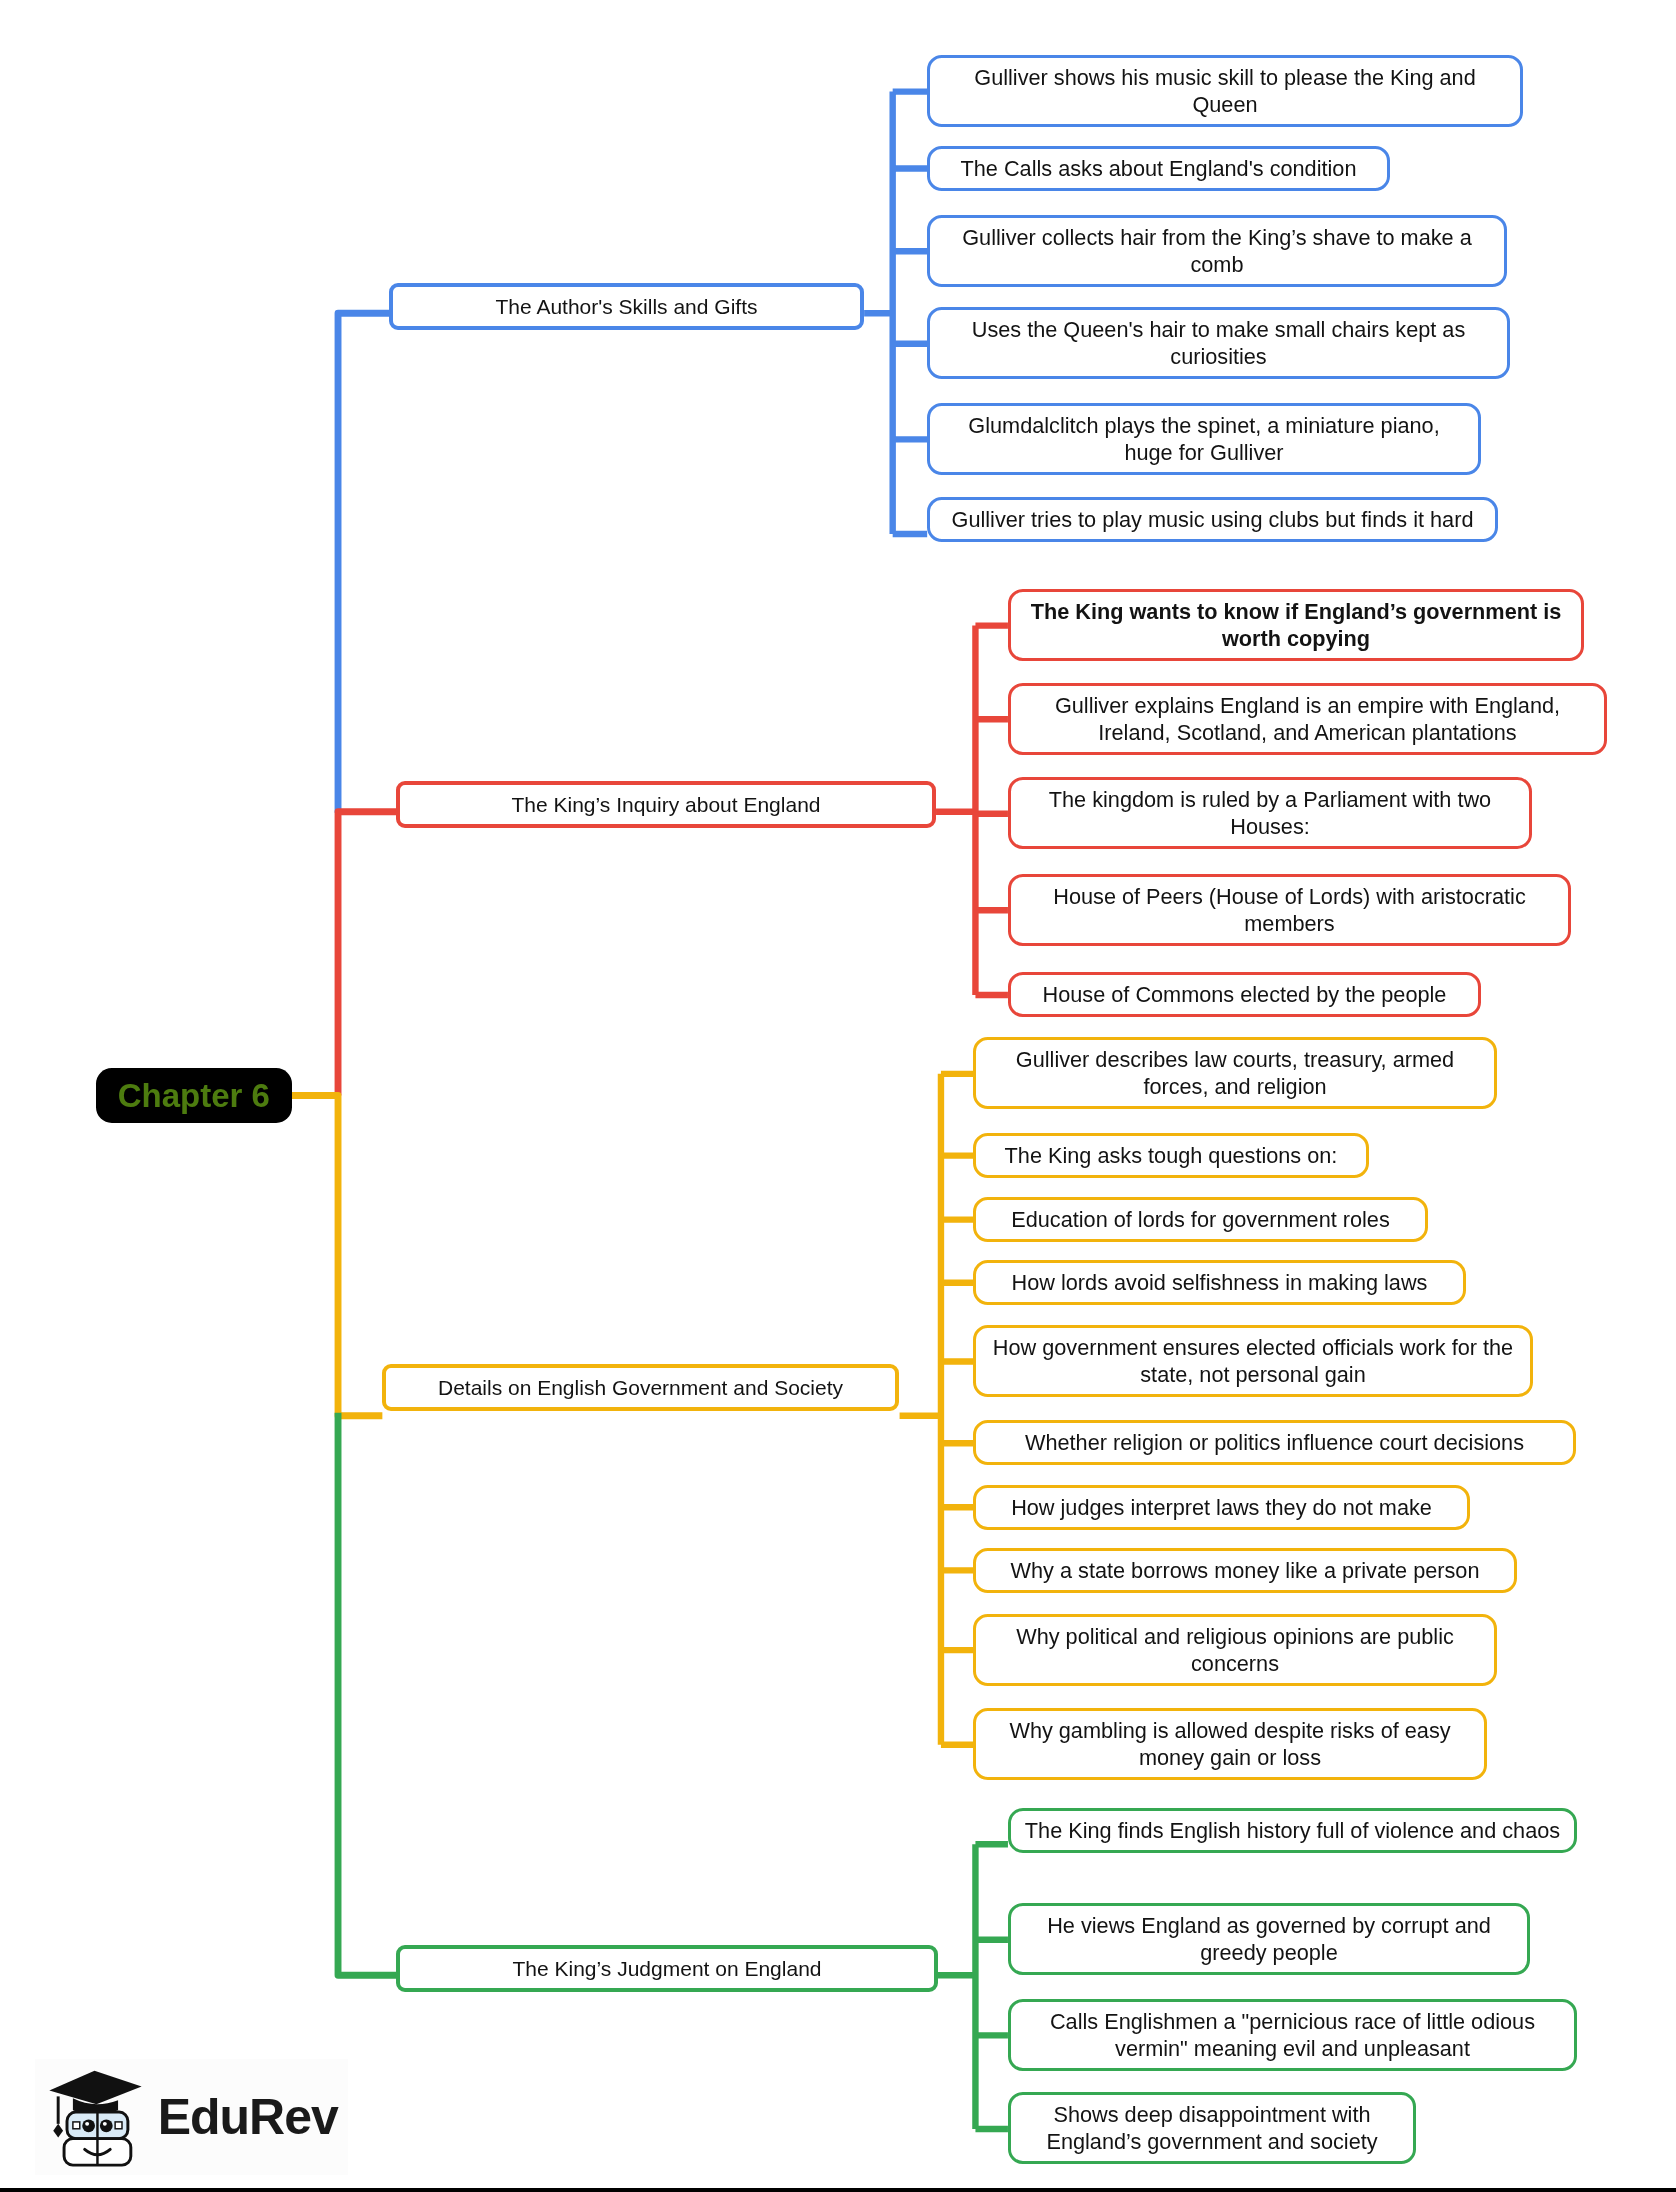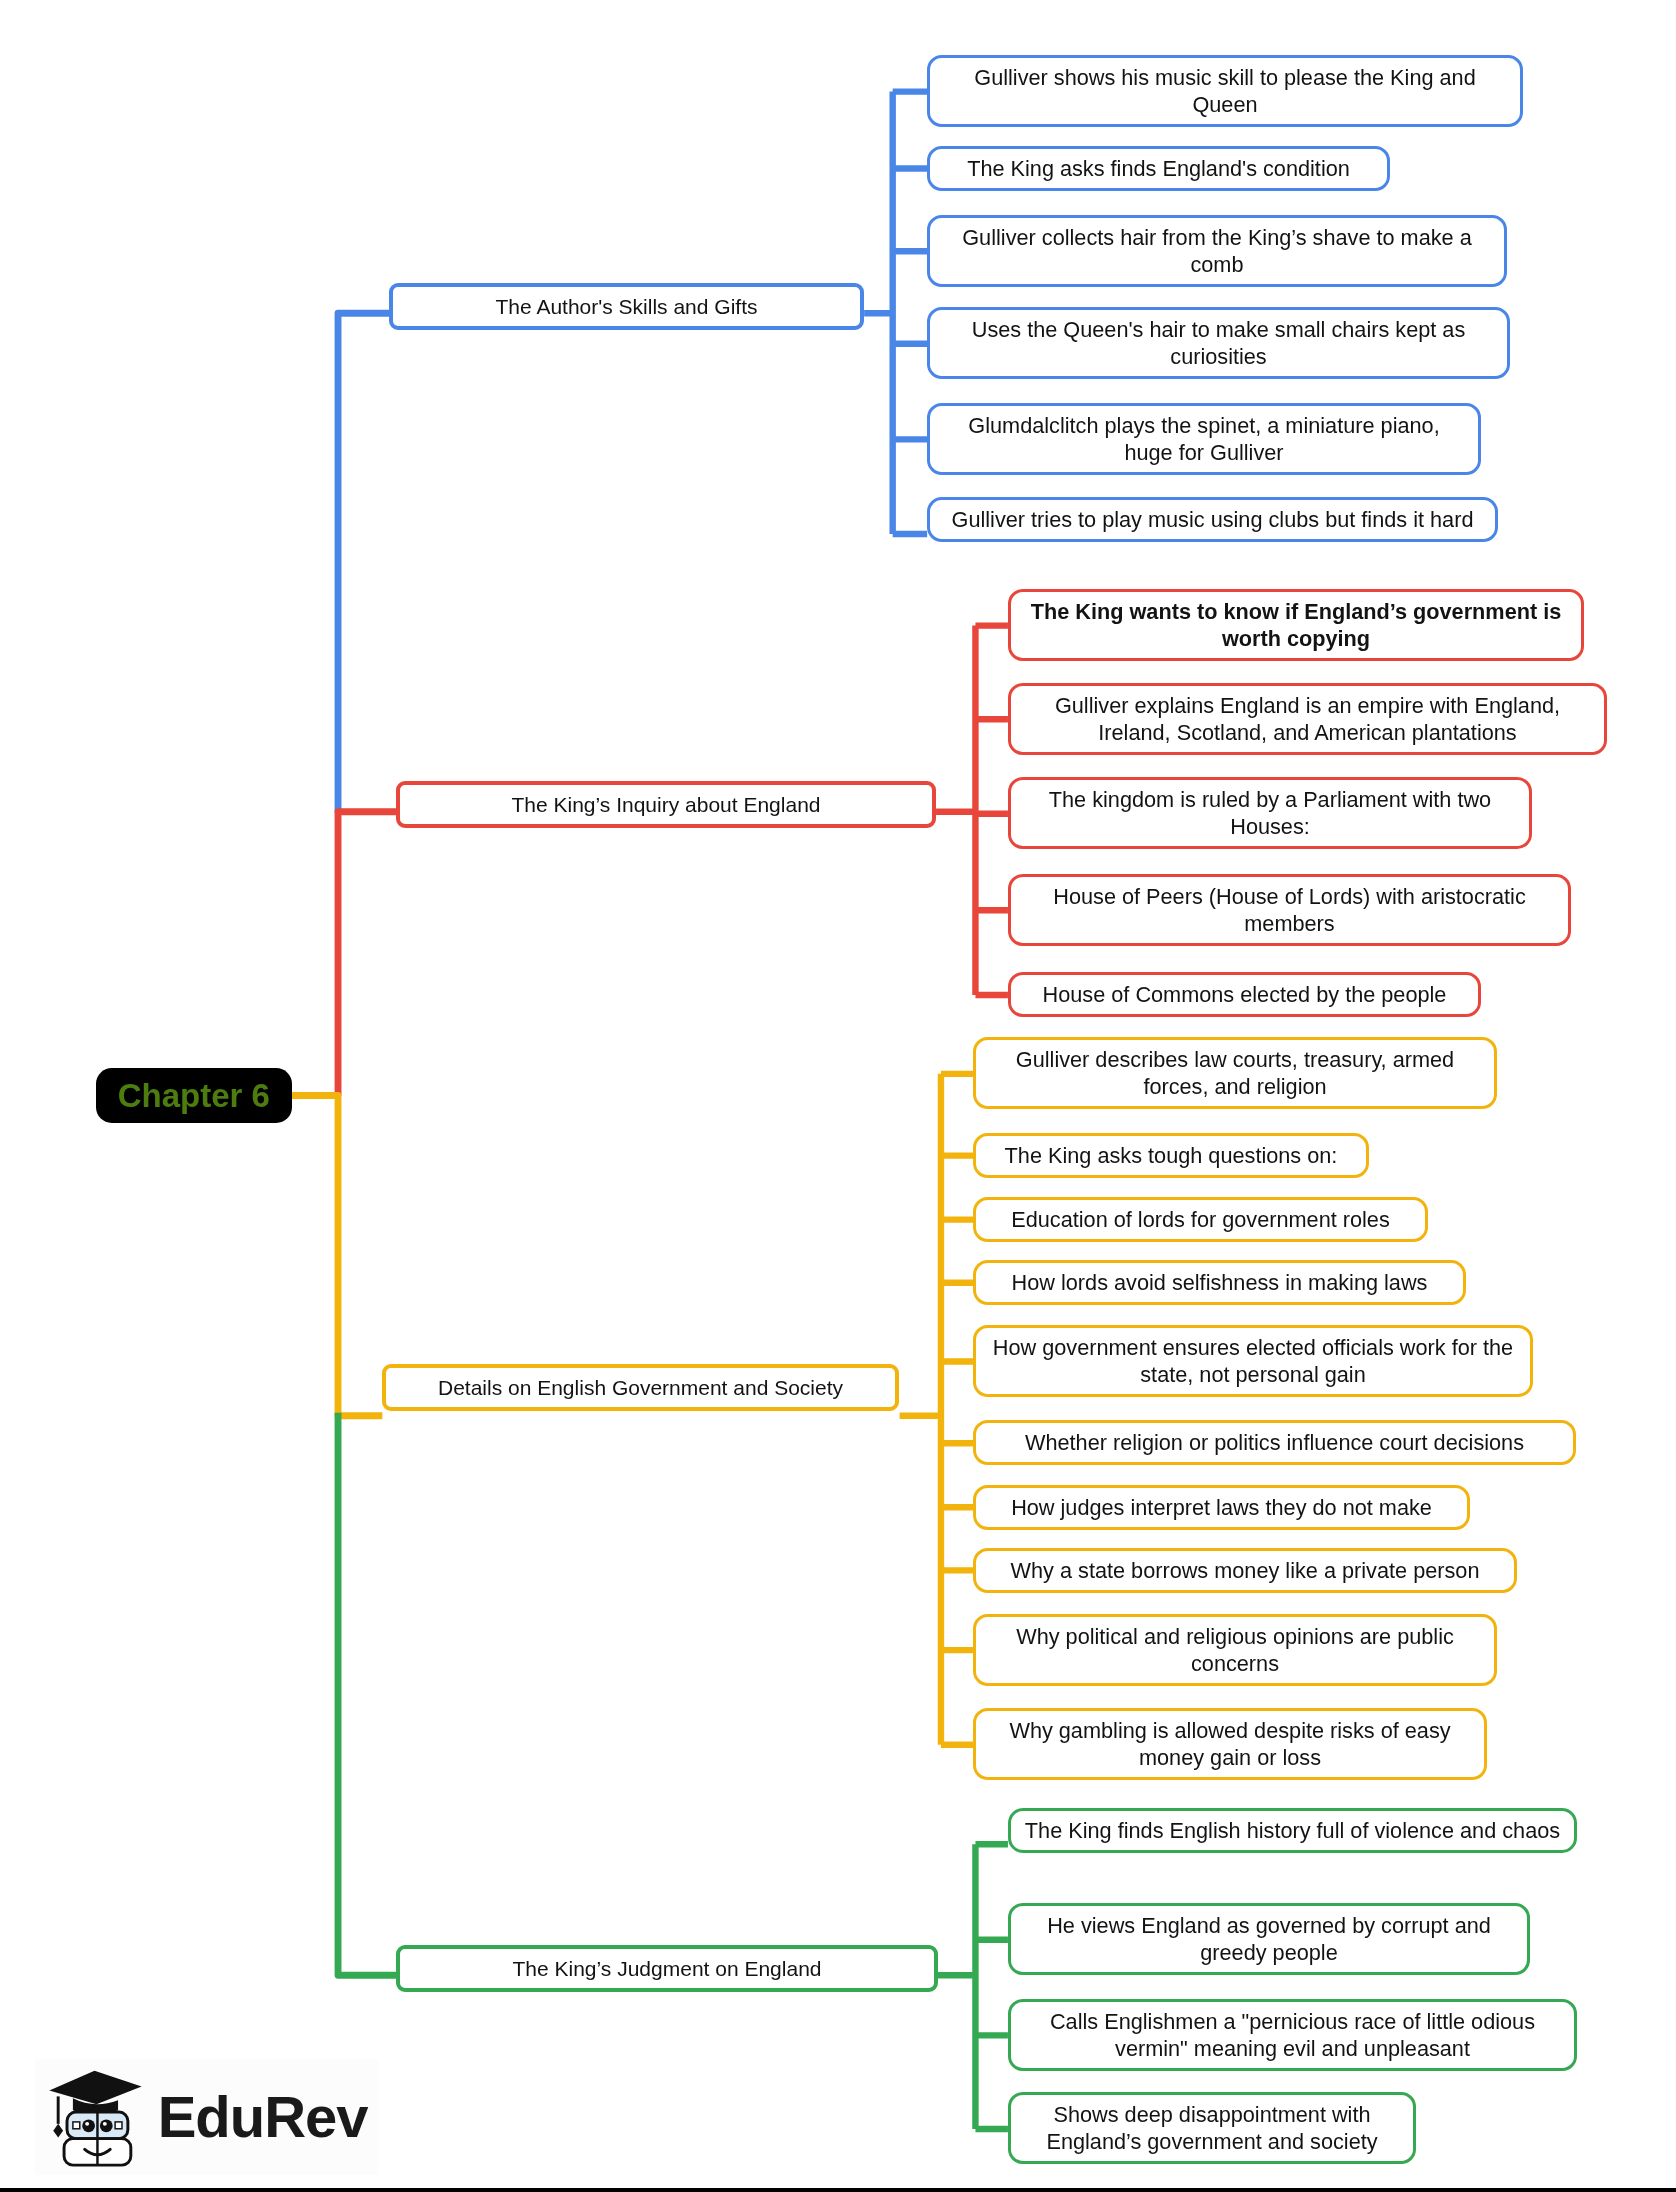--- a/index.html
+++ b/index.html
@@ -25,21 +25,21 @@
   .yellow{border-color:#f2b30c;}
   .green{border-color:#35a852;}
   .root{
     background:#000;color:#4d7c0f;font-weight:bold;font-size:33px;
     border:none;border-radius:15.8px;padding:4.9px 21.7px;height:55px;
   }
   .logo{
     position:absolute;left:35px;top:2059px;z-index:2;
     display:flex;align-items:center;gap:13.8px;background:#fcfcfc;padding:3.9px 9.9px;
   }
-  .logo-text{font-size:58px;font-weight:bold;color:#1a1a1a;letter-spacing:-1px;}
+  .logo-text{font-size:50px;font-weight:bold;color:#1a1a1a;letter-spacing:-1px;}
   .bottom-bar{position:absolute;left:0;top:2188px;width:1677px;height:4.9px;background:#000;z-index:3;}
 </style>
 </head>
 <body>
 
 <svg id="wires" width="1677" height="2193" viewBox="0 0 1702 2226">
 
   <path stroke="#4a86e8" stroke-width="7" d="M395 318 H343 V825"></path>
   <path stroke="#e8463a" stroke-width="7" d="M402 824 H343 V1112"></path>
   <path stroke="#f2b30c" stroke-width="7" d="M296 1112 H343 V1437 H388"></path>
@@ -55,21 +55,21 @@
 </svg>
 
 <div class="node root" style="left:96px;top:1068px;">Chapter 6</div>
 
 <div class="node header blue" style="left:389px;top:283px;width:475px;">The Author's Skills and Gifts</div>
 <div class="node header red" style="left:396px;top:781px;width:540px;">The King’s Inquiry about England</div>
 <div class="node header yellow" style="left:382px;top:1364px;width:517px;">Details on English Government and Society</div>
 <div class="node header green" style="left:396px;top:1945px;width:542px;">The King’s Judgment on England</div>
 
 <div class="node blue" style="left:927px;top:55px;width:596px;">Gulliver shows his music skill to please the King and Queen</div>
-<div class="node blue" style="left:927px;top:146px;width:463px;">The King asks finds England's condition</div>
+<div class="node blue" style="left:927px;top:146px;width:463px;">The Calls asks about England's condition</div>
 <div class="node blue" style="left:927px;top:215px;width:580px;">Gulliver collects hair from the King’s shave to make a comb</div>
 <div class="node blue" style="left:927px;top:307px;width:583px;">Uses the Queen's hair to make small chairs kept as curiosities</div>
 <div class="node blue" style="left:927px;top:403px;width:554px;">Glumdalclitch plays the spinet, a miniature piano, huge for Gulliver</div>
 <div class="node blue" style="left:927px;top:497px;width:571px;">Gulliver tries to play music using clubs but finds it hard</div>
 
 <div class="node red" style="left:1008px;top:589px;width:576px;font-weight:bold;">The King wants to know if England’s government is worth copying</div>
 <div class="node red" style="left:1008px;top:683px;width:599px;">Gulliver explains England is an empire with England, Ireland, Scotland, and American plantations</div>
 <div class="node red" style="left:1008px;top:777px;width:524px;">The kingdom is ruled by a Parliament with two Houses:</div>
 <div class="node red" style="left:1008px;top:874px;width:563px;">House of Peers (House of Lords) with aristocratic members</div>
 <div class="node red" style="left:1008px;top:972px;width:473px;">House of Commons elected by the people</div>

